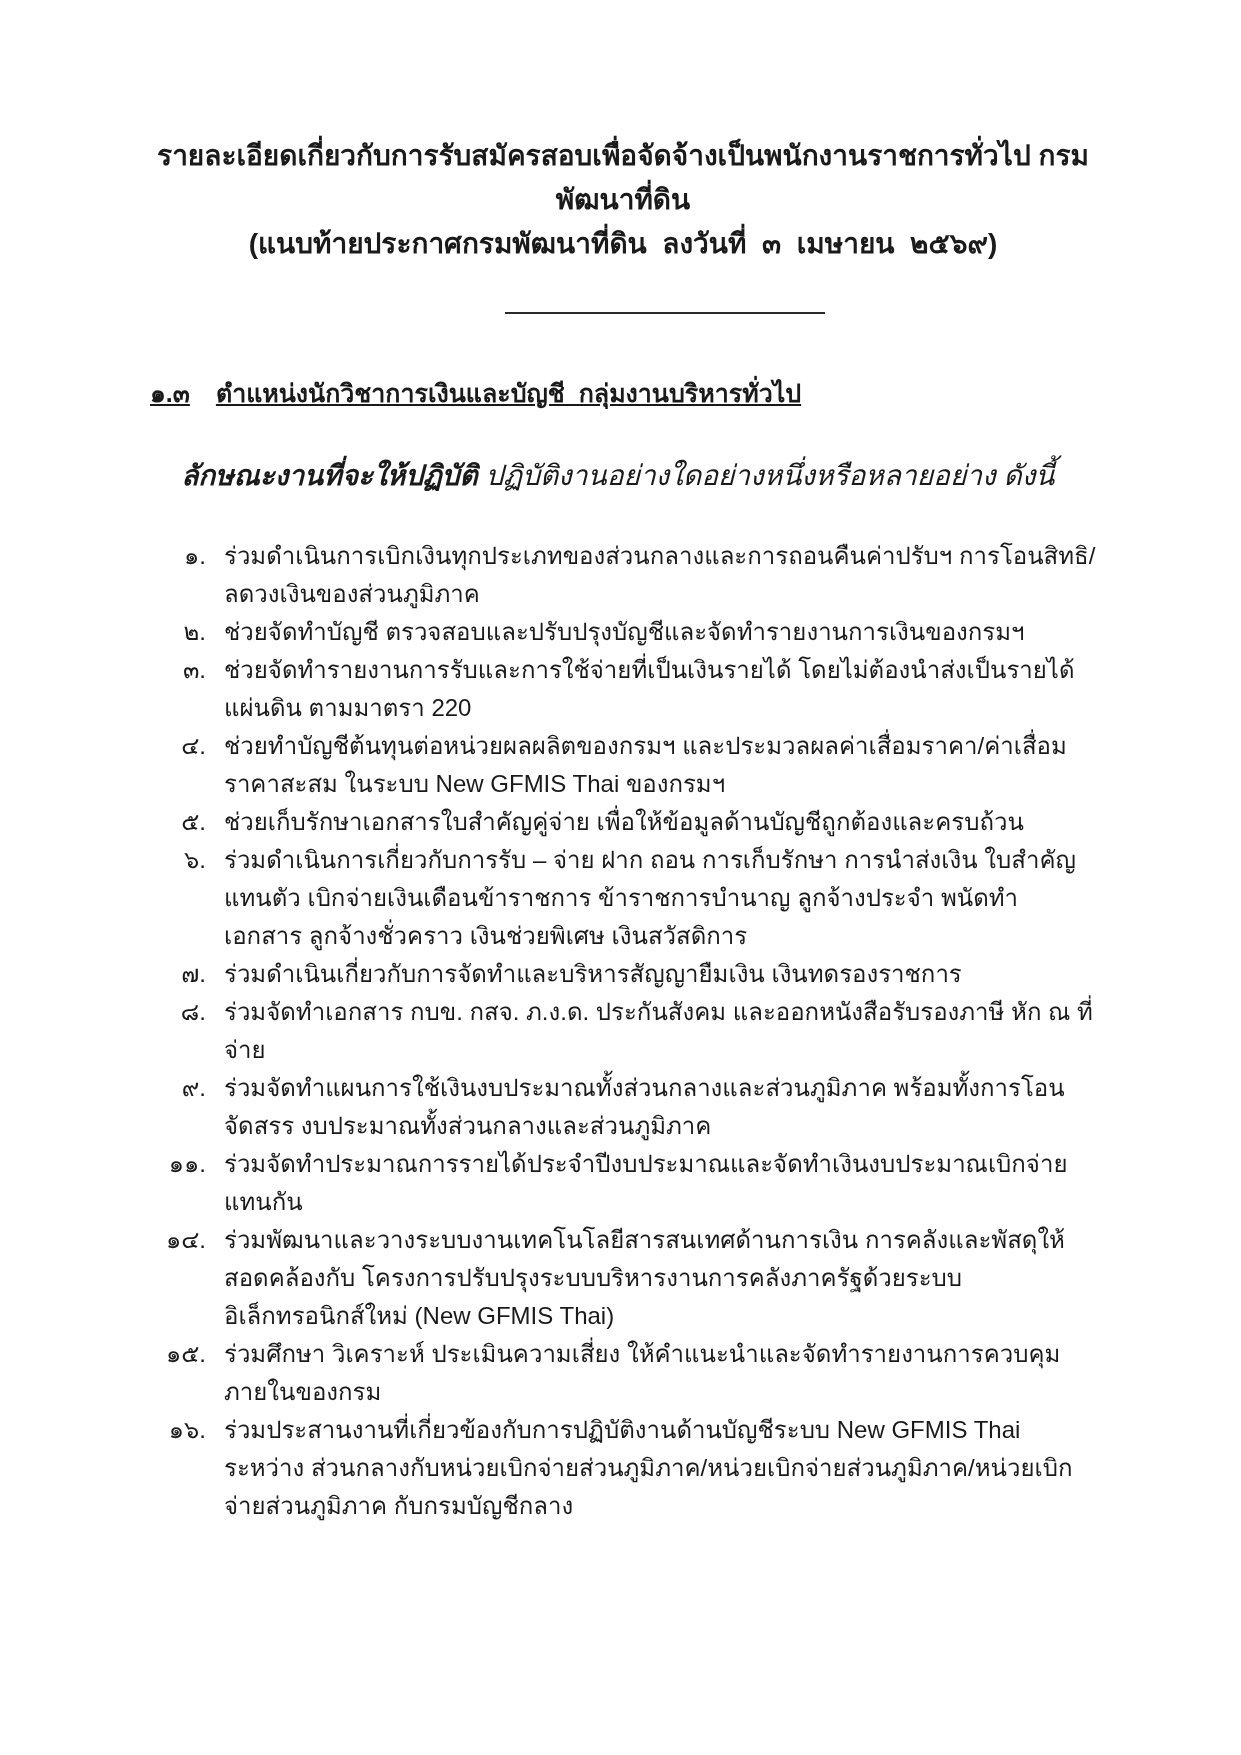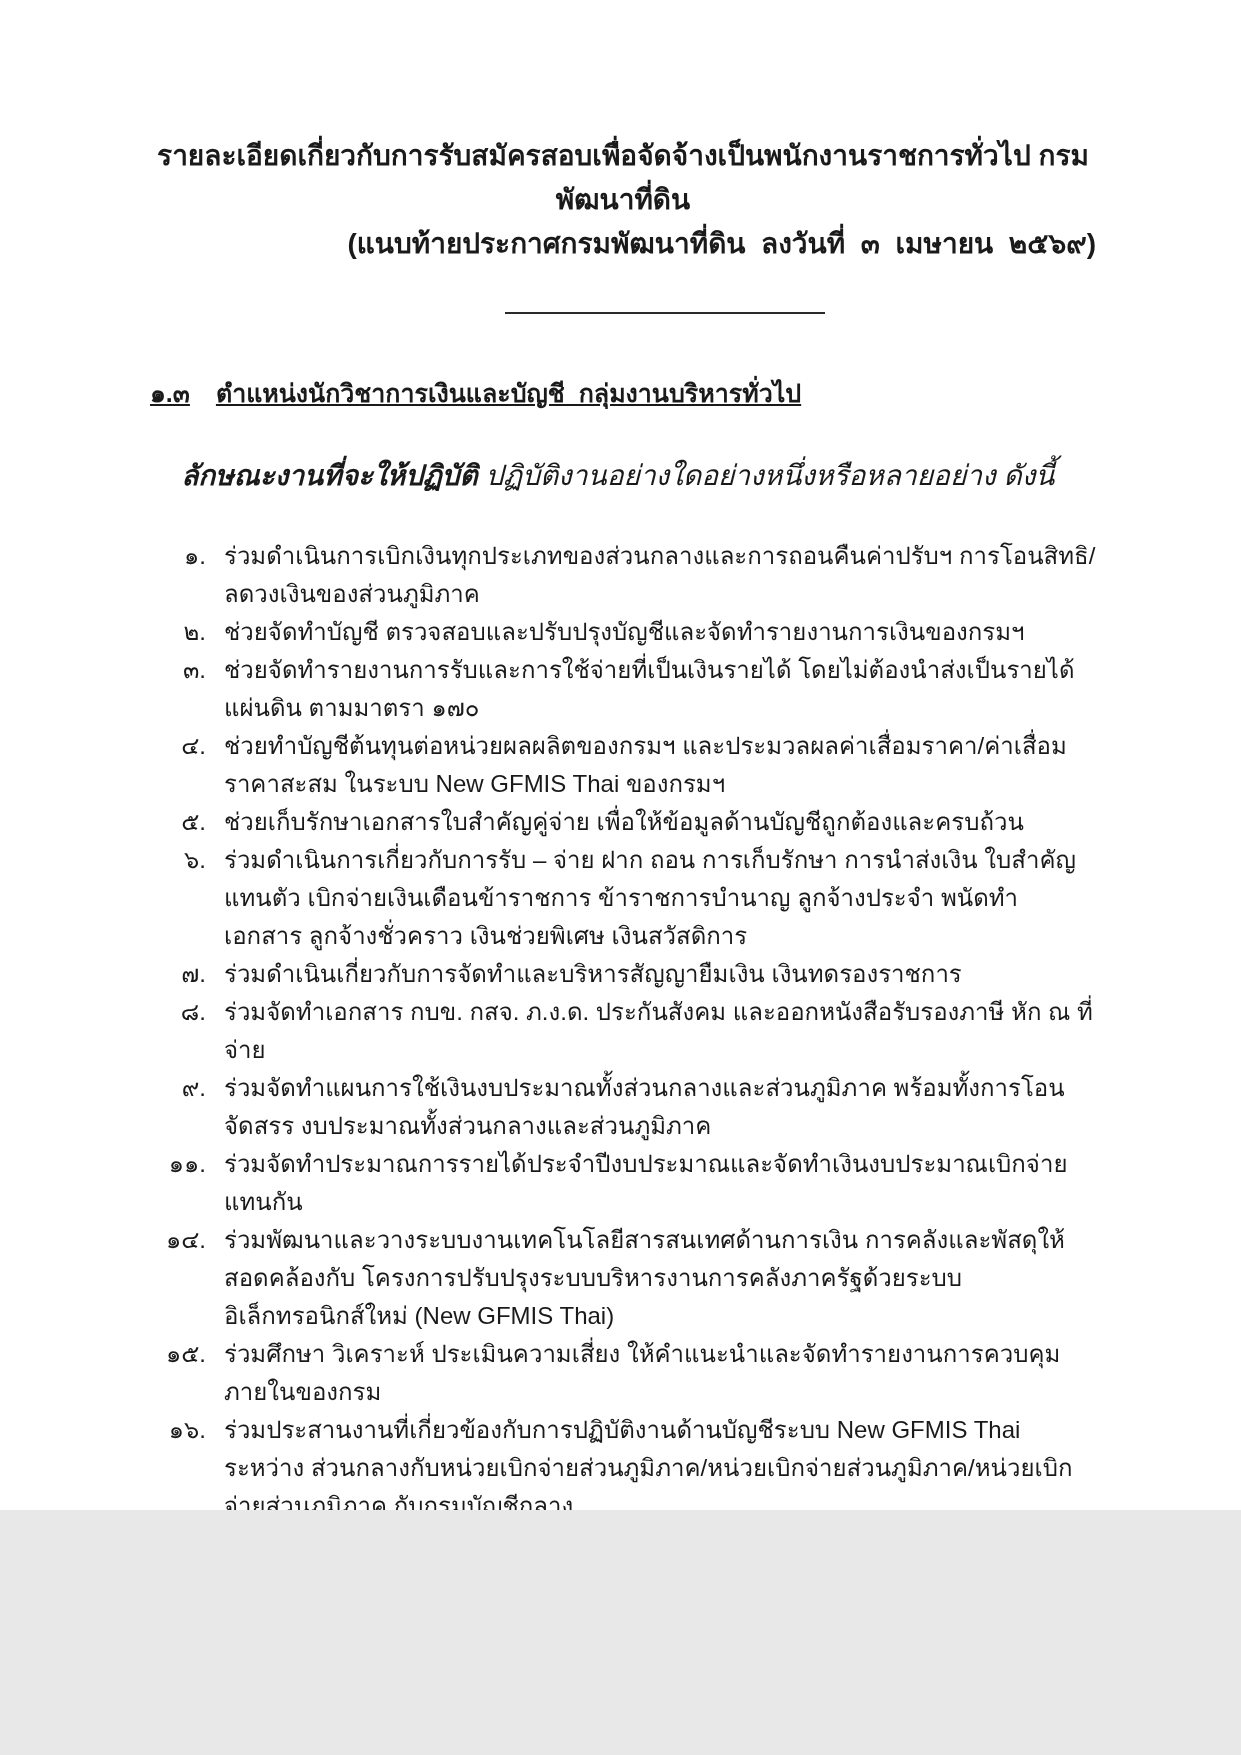--- a/index.html
+++ b/index.html
@@ -3,38 +3,38 @@
 <meta charset="utf-8">
 <style>
   html, body {
     margin: 0;
     padding: 0;
     background: #e8e8e8;
   }
   .page {
     position: relative;
     width: 1241px;
-    height: 1510px;
+    height: 1755px;
     margin: 0 auto;
     background: #ffffff;
     color: #1a1a1a;
     font-family: "Liberation Sans", "DejaVu Sans", sans-serif;
     overflow: hidden;
     box-sizing: border-box;
     padding: 134px 145px 0 150px;
   }
   .doc-title {
     text-align: center;
     font-weight: bold;
     font-size: 28px;
     line-height: 44px;
     white-space: pre-wrap;
   }
   .doc-subtitle {
-    text-align: right;
+    text-align: center;
     font-weight: bold;
     font-size: 28px;
     line-height: 44px;
     white-space: pre-wrap;
   }
   .divider {
     width: 320px;
     height: 2px;
     background: #2b2b2b;
     margin: 46px auto 0 auto;
@@ -117,21 +117,21 @@
       <span class="duty-text">ร่วมดำเนินการเบิกเงินทุกประเภทของส่วนกลางและการถอนคืนค่าปรับฯ การโอนสิทธิ/ลดวงเงินของส่วนภูมิภาค</span>
     </div>
 
     <div class="duty">
       <span class="duty-no">๒.</span>
       <span class="duty-text">ช่วยจัดทำบัญชี ตรวจสอบและปรับปรุงบัญชีและจัดทำรายงานการเงินของกรมฯ</span>
     </div>
 
     <div class="duty">
       <span class="duty-no">๓.</span>
-      <span class="duty-text">ช่วยจัดทำรายงานการรับและการใช้จ่ายที่เป็นเงินรายได้ โดยไม่ต้องนำส่งเป็นรายได้แผ่นดิน ตามมาตรา ๑๗๐</span>
+      <span class="duty-text">ช่วยจัดทำรายงานการรับและการใช้จ่ายที่เป็นเงินรายได้ โดยไม่ต้องนำส่งเป็นรายได้แผ่นดิน ตามมาตรา 220</span>
     </div>
 
     <div class="duty">
       <span class="duty-no">๔.</span>
       <span class="duty-text">ช่วยทำบัญชีต้นทุนต่อหน่วยผลผลิตของกรมฯ และประมวลผลค่าเสื่อมราคา/ค่าเสื่อมราคาสะสม ในระบบ New GFMIS Thai ของกรมฯ</span>
     </div>
 
     <div class="duty">
       <span class="duty-no">๕.</span>
       <span class="duty-text">ช่วยเก็บรักษาเอกสารใบสำคัญคู่จ่าย เพื่อให้ข้อมูลด้านบัญชีถูกต้องและครบถ้วน</span>

